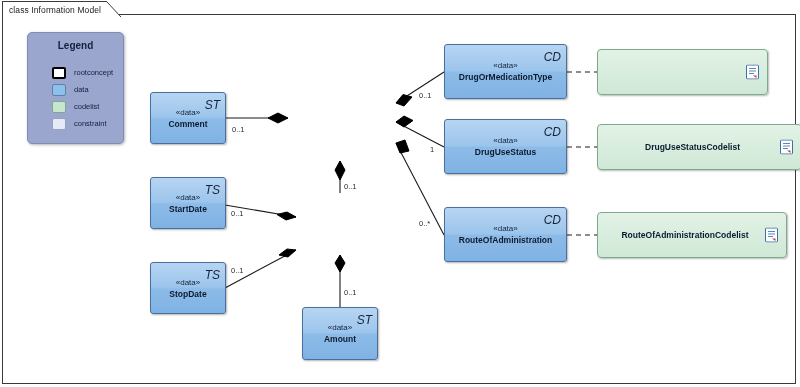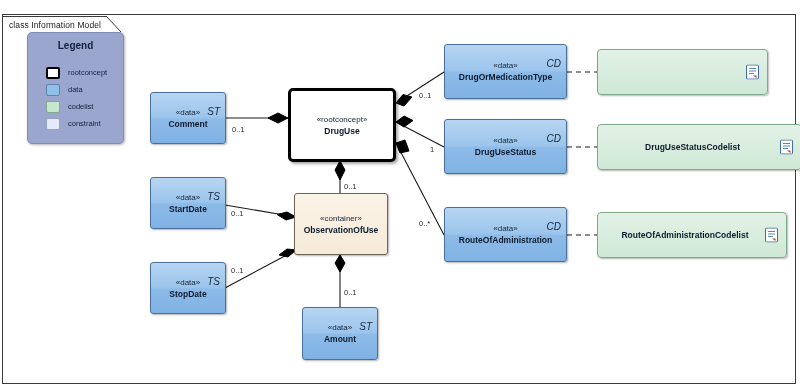--- a/index.html
+++ b/index.html
@@ -26,21 +26,21 @@
     width: 794px;
     height: 370px;
     border: 1px solid #3a3a3a;
     box-sizing: border-box;
     background: #ffffff;
   }
   
   #title-tab {
     position: absolute;
     left: 2px;
-    top: 16px;
+    top: 1px;
     height: 15px;
     box-sizing: border-box;
     z-index: 6;
   }
   #title-tab .tab-body {
     position: relative;
     height: 15px;
     background: #ffffff;
     border-top: 1px solid #3a3a3a;
     border-left: 1px solid #3a3a3a;
@@ -91,23 +91,23 @@
   }
   .node .nname {
     font-size: 8.5px;
     font-weight: bold;
     color: #0d1b2e;
     line-height: 12px;
     white-space: nowrap;
   }
   .node .corner {
     position: absolute;
-    top: 14px;
+    top: 8px;
     right: 5px;
-    font-size: 10px;
+    font-size: 12px;
     font-style: italic;
     color: #15243a;
     line-height: 9px;
   }
 
   
   .n-data {
     border: 1px solid #4a6f9c;
     border-radius: 3px;
     background: linear-gradient(180deg, #b7d5f2 0%, #9cc5ec 48%, #8dbbe8 52%, #7fb2e4 100%);
@@ -168,21 +168,21 @@
     font-size: 10px;
     font-weight: bold;
     color: #11213d;
     margin-top: 7px;
     margin-bottom: 13px;
   }
   #legend .lg-row {
     display: flex;
     align-items: center;
     height: 17px;
-    padding-left: 18px;
+    padding-left: 24px;
   }
   #legend .lg-swatch {
     width: 14px;
     height: 12px;
     border-radius: 2px;
     box-sizing: border-box;
     flex: 0 0 auto;
   }
   #legend .lg-label {
     font-size: 7.5px;
@@ -301,29 +301,21 @@
     <span class="stereo">«data»</span>
     <span class="nname">StartDate</span>
   </div>
 
   <div class="node n-data" style="left:150px; top:262px; width:76px; height:52px;">
     <span class="corner">TS</span>
     <span class="stereo">«data»</span>
     <span class="nname">StopDate</span>
   </div>
 
-  <div class="node n-root" style="left:288px; top:88px; width:108px; height:74px;">
-    <span class="stereo">«rootconcept»</span>
-    <span class="nname">DrugUse</span>
-  </div>
-
-  <div class="node n-container" style="left:294px; top:193px; width:94px; height:62px;">
-    <span class="stereo">«container»</span>
-    <span class="nname">ObservationOfUse</span>
-  </div>
+
 
   <div class="node n-data" style="left:302px; top:307px; width:76px; height:53px;">
     <span class="corner">ST</span>
     <span class="stereo">«data»</span>
     <span class="nname">Amount</span>
   </div>
 
   <div class="node n-data" style="left:444px; top:44px; width:123px; height:55px;">
     <span class="corner">CD</span>
     <span class="stereo">«data»</span>

